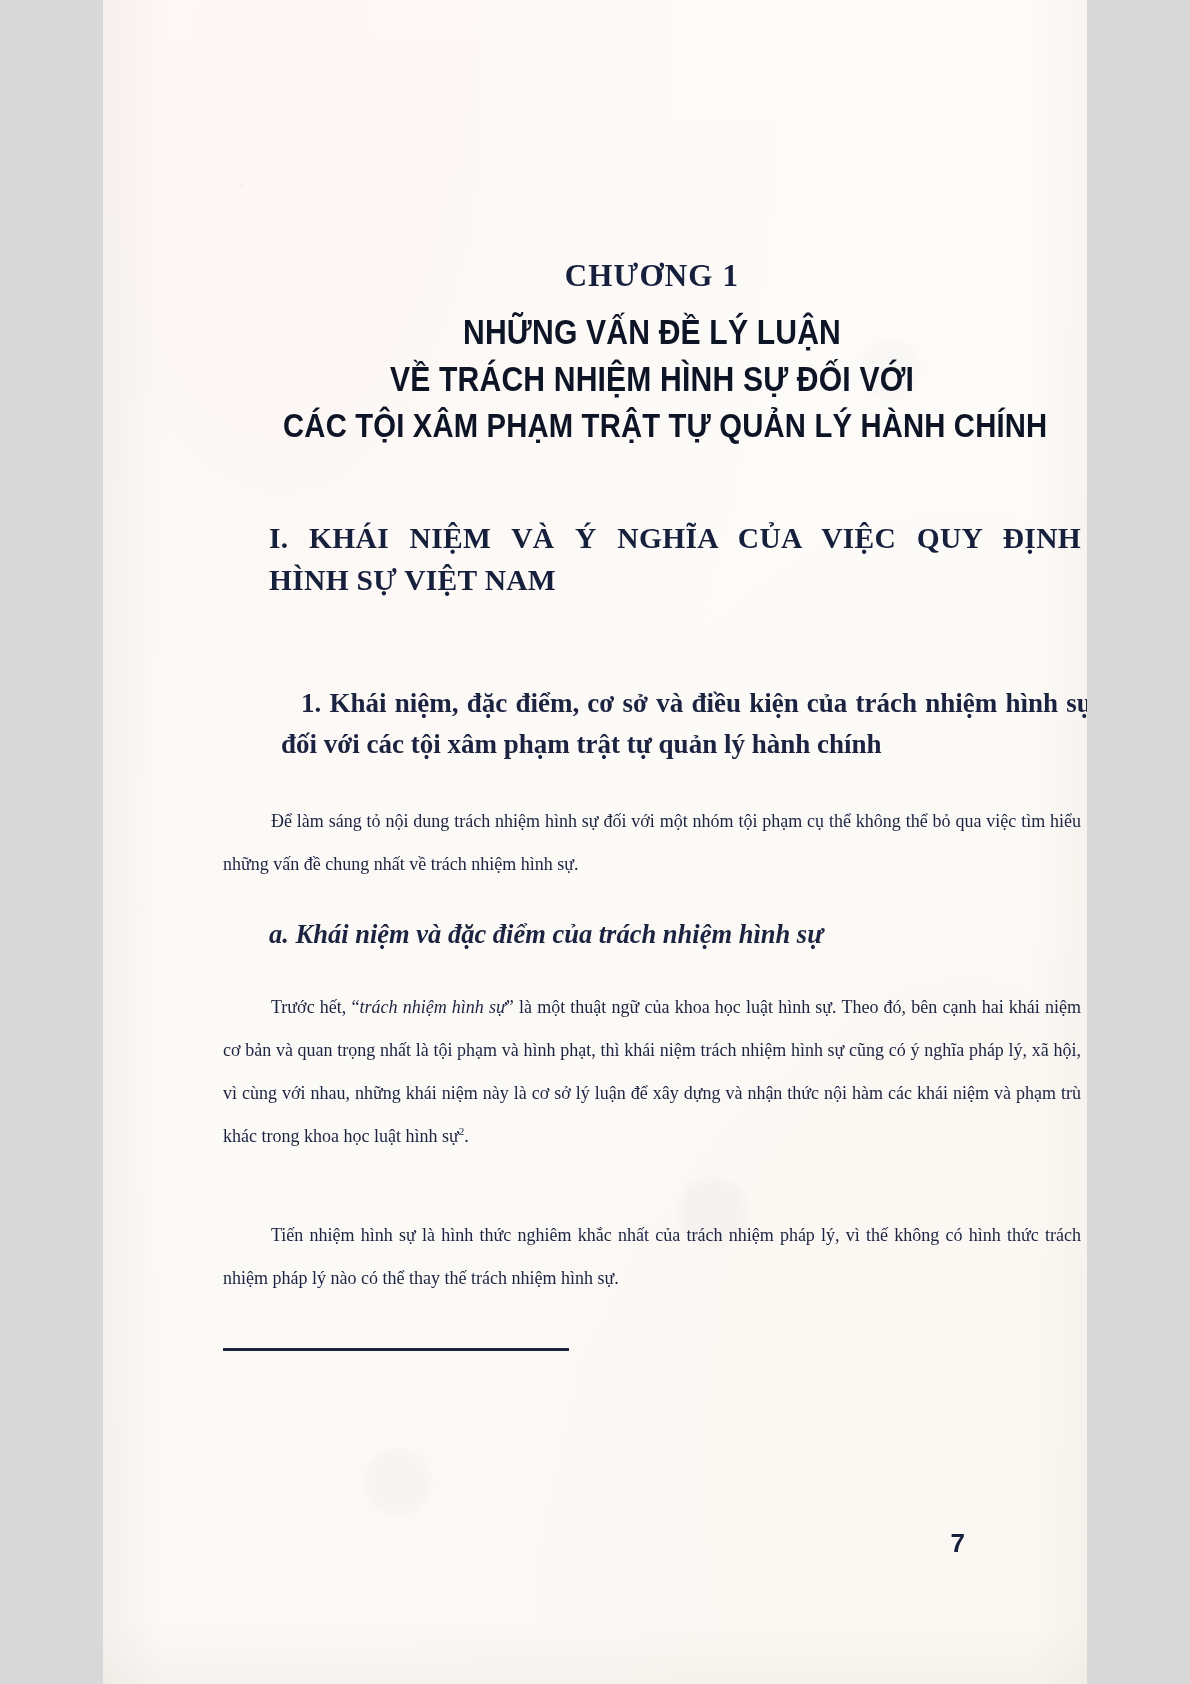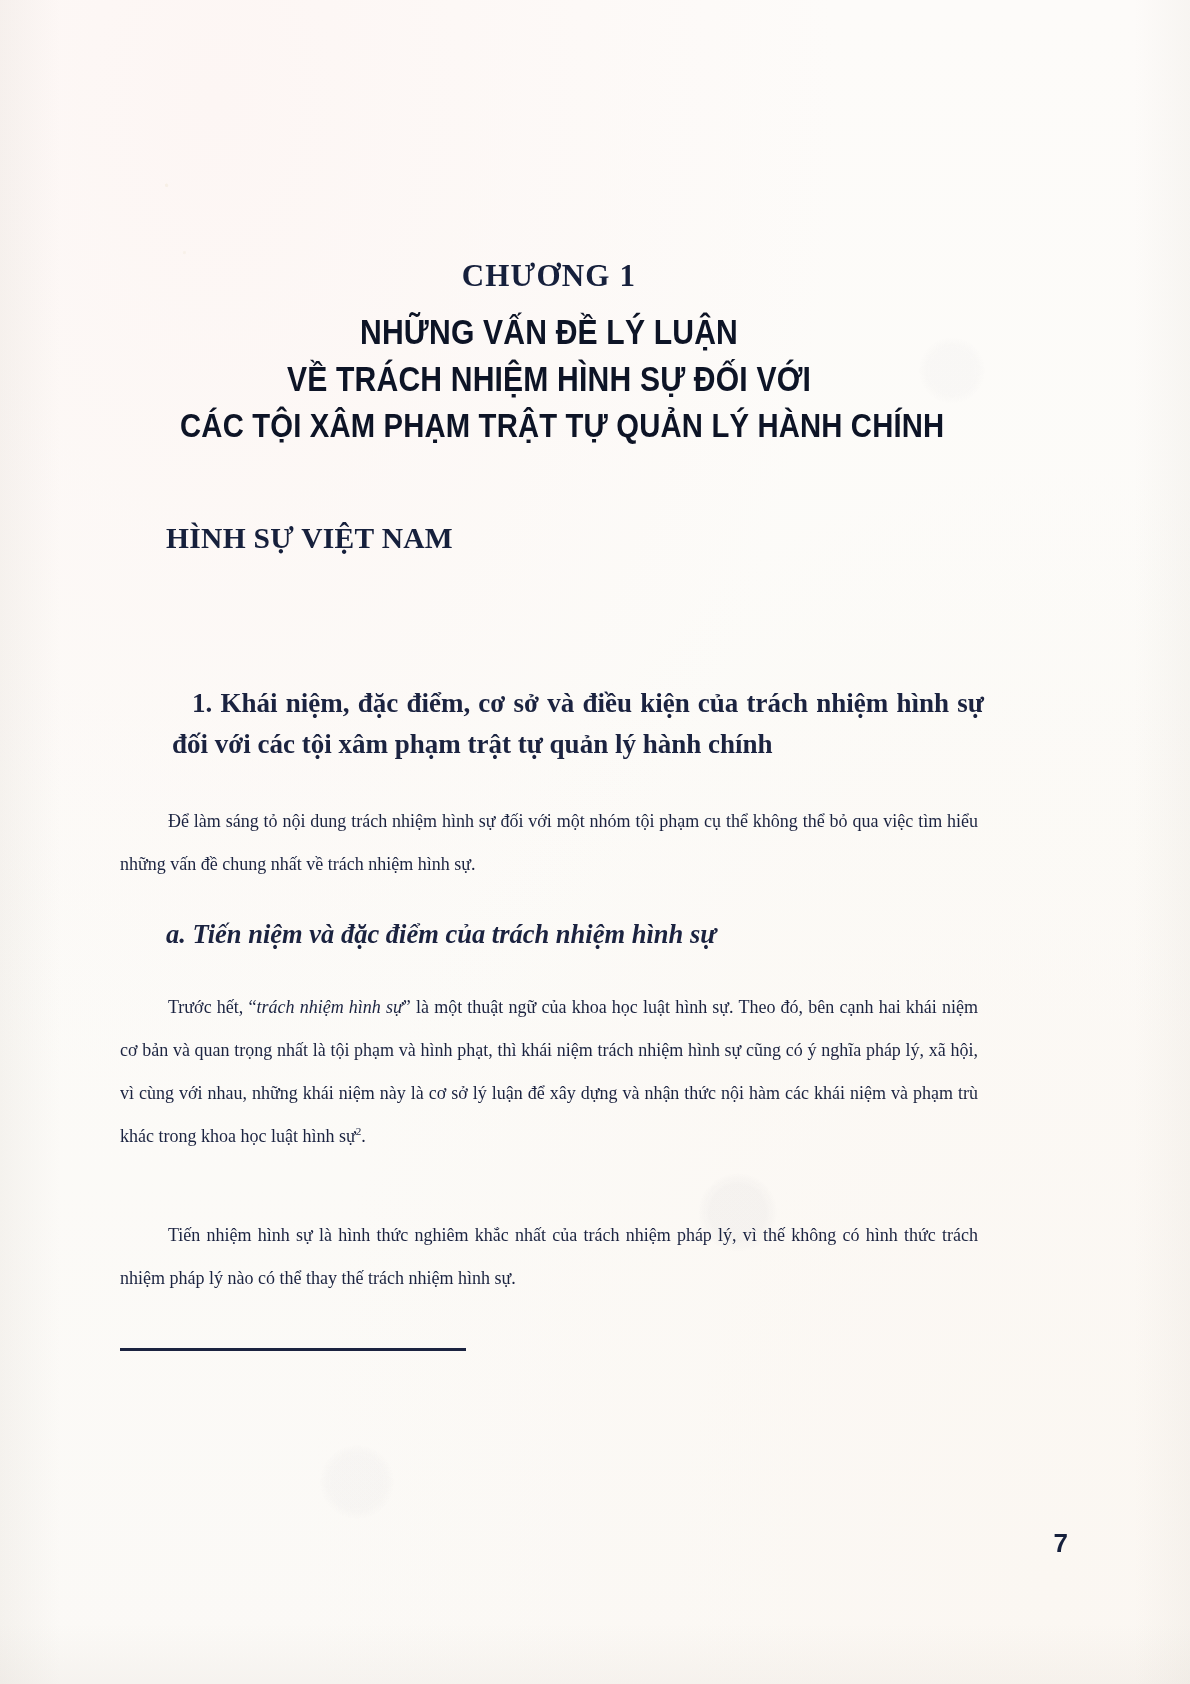--- a/index.html
+++ b/index.html
@@ -4,21 +4,21 @@
 <title>Scanned book page</title>
 <style>
   html, body {
     margin: 0;
     padding: 0;
     background: #d8d8d8;
   }
 
   .page {
     position: relative;
-    width: 1190px;
+    width: 984px;
     height: 1684px;
     margin: 0 auto;
     background:
       radial-gradient(ellipse at 18% 6%, #fdf6f4 0%, rgba(253,246,244,0) 45%),
       radial-gradient(ellipse at 88% 94%, #fbf7f2 0%, rgba(251,247,242,0) 50%),
       linear-gradient(180deg, #fdfbf9 0%, #fcfbf8 40%, #fbf9f6 100%);
     overflow: hidden;
     font-family: "Liberation Serif", "DejaVu Serif", serif;
     color: #1b2340;
     -webkit-font-smoothing: antialiased;
@@ -102,21 +102,21 @@
     text-align-last: justify;
     white-space: nowrap;
   }
   .section-heading span.ln.last {
     text-align-last: left;
   }
 
   
   .sub-heading {
     position: absolute;
-    left: 52px;
+    left: 58px;
     top: 683px;
     width: 812px;
     font-size: 27px;
     font-weight: bold;
     line-height: 1.52;
     text-align: justify;
     text-align-last: left;
     text-indent: 20px;
   }
 
@@ -203,28 +203,29 @@
   <div class="content">
 
     <div class="chapter-block">
       <div class="chapter-label">CHƯƠNG 1</div>
       <div class="chapter-title-line l1">NHỮNG VẤN ĐỀ LÝ LUẬN</div>
       <div class="chapter-title-line l2">VỀ TRÁCH NHIỆM HÌNH SỰ ĐỐI VỚI</div>
       <div class="chapter-title-line l3">CÁC TỘI XÂM PHẠM TRẬT TỰ QUẢN LÝ HÀNH CHÍNH</div>
     </div>
 
     <div class="section-heading">
+      <span class="ln">I. KHÁI NIỆM VÀ Ý NGHĨA CỦA VIỆC QUY ĐỊNH</span>
       <span class="ln last">HÌNH SỰ VIỆT NAM</span>
     </div>
 
     <div class="sub-heading">1. Khái niệm, đặc điểm, cơ sở và điều kiện của trách nhiệm hình sự đối với các tội xâm phạm trật tự quản lý hành chính</div>
 
     <p class="para p1">Để làm sáng tỏ nội dung trách nhiệm hình sự đối với một nhóm tội phạm cụ thể không thể bỏ qua việc tìm hiểu những vấn đề chung nhất về trách nhiệm hình sự.</p>
 
-    <div class="sub-heading-italic">a. Tiến niệm và đặc điểm của trách nhiệm hình sự</div>
+    <div class="sub-heading-italic">a. Khái niệm và đặc điểm của trách nhiệm hình sự</div>
 
     <p class="para p2"><span>Trước hết, “</span><em>trách nhiệm hình sự</em><span>” là một thuật ngữ của khoa học luật hình sự. Theo đó, bên cạnh hai khái niệm cơ bản và quan trọng nhất là tội phạm và hình phạt, thì khái niệm trách nhiệm hình sự cũng có ý nghĩa pháp lý, xã hội, vì cùng với nhau, những khái niệm này là cơ sở lý luận để xây dựng và nhận thức nội hàm các khái niệm và phạm trù khác trong khoa học luật hình sự</span><sup class="fn">2</sup><span>.</span></p>
 
     <p class="para p3">Tiến nhiệm hình sự là hình thức nghiêm khắc nhất của trách nhiệm pháp lý, vì thế không có hình thức trách nhiệm pháp lý nào có thể thay thế trách nhiệm hình sự.</p>
 
   </div>
 
   <div class="footnote-rule"></div>
 
   <div class="page-number">7</div>

